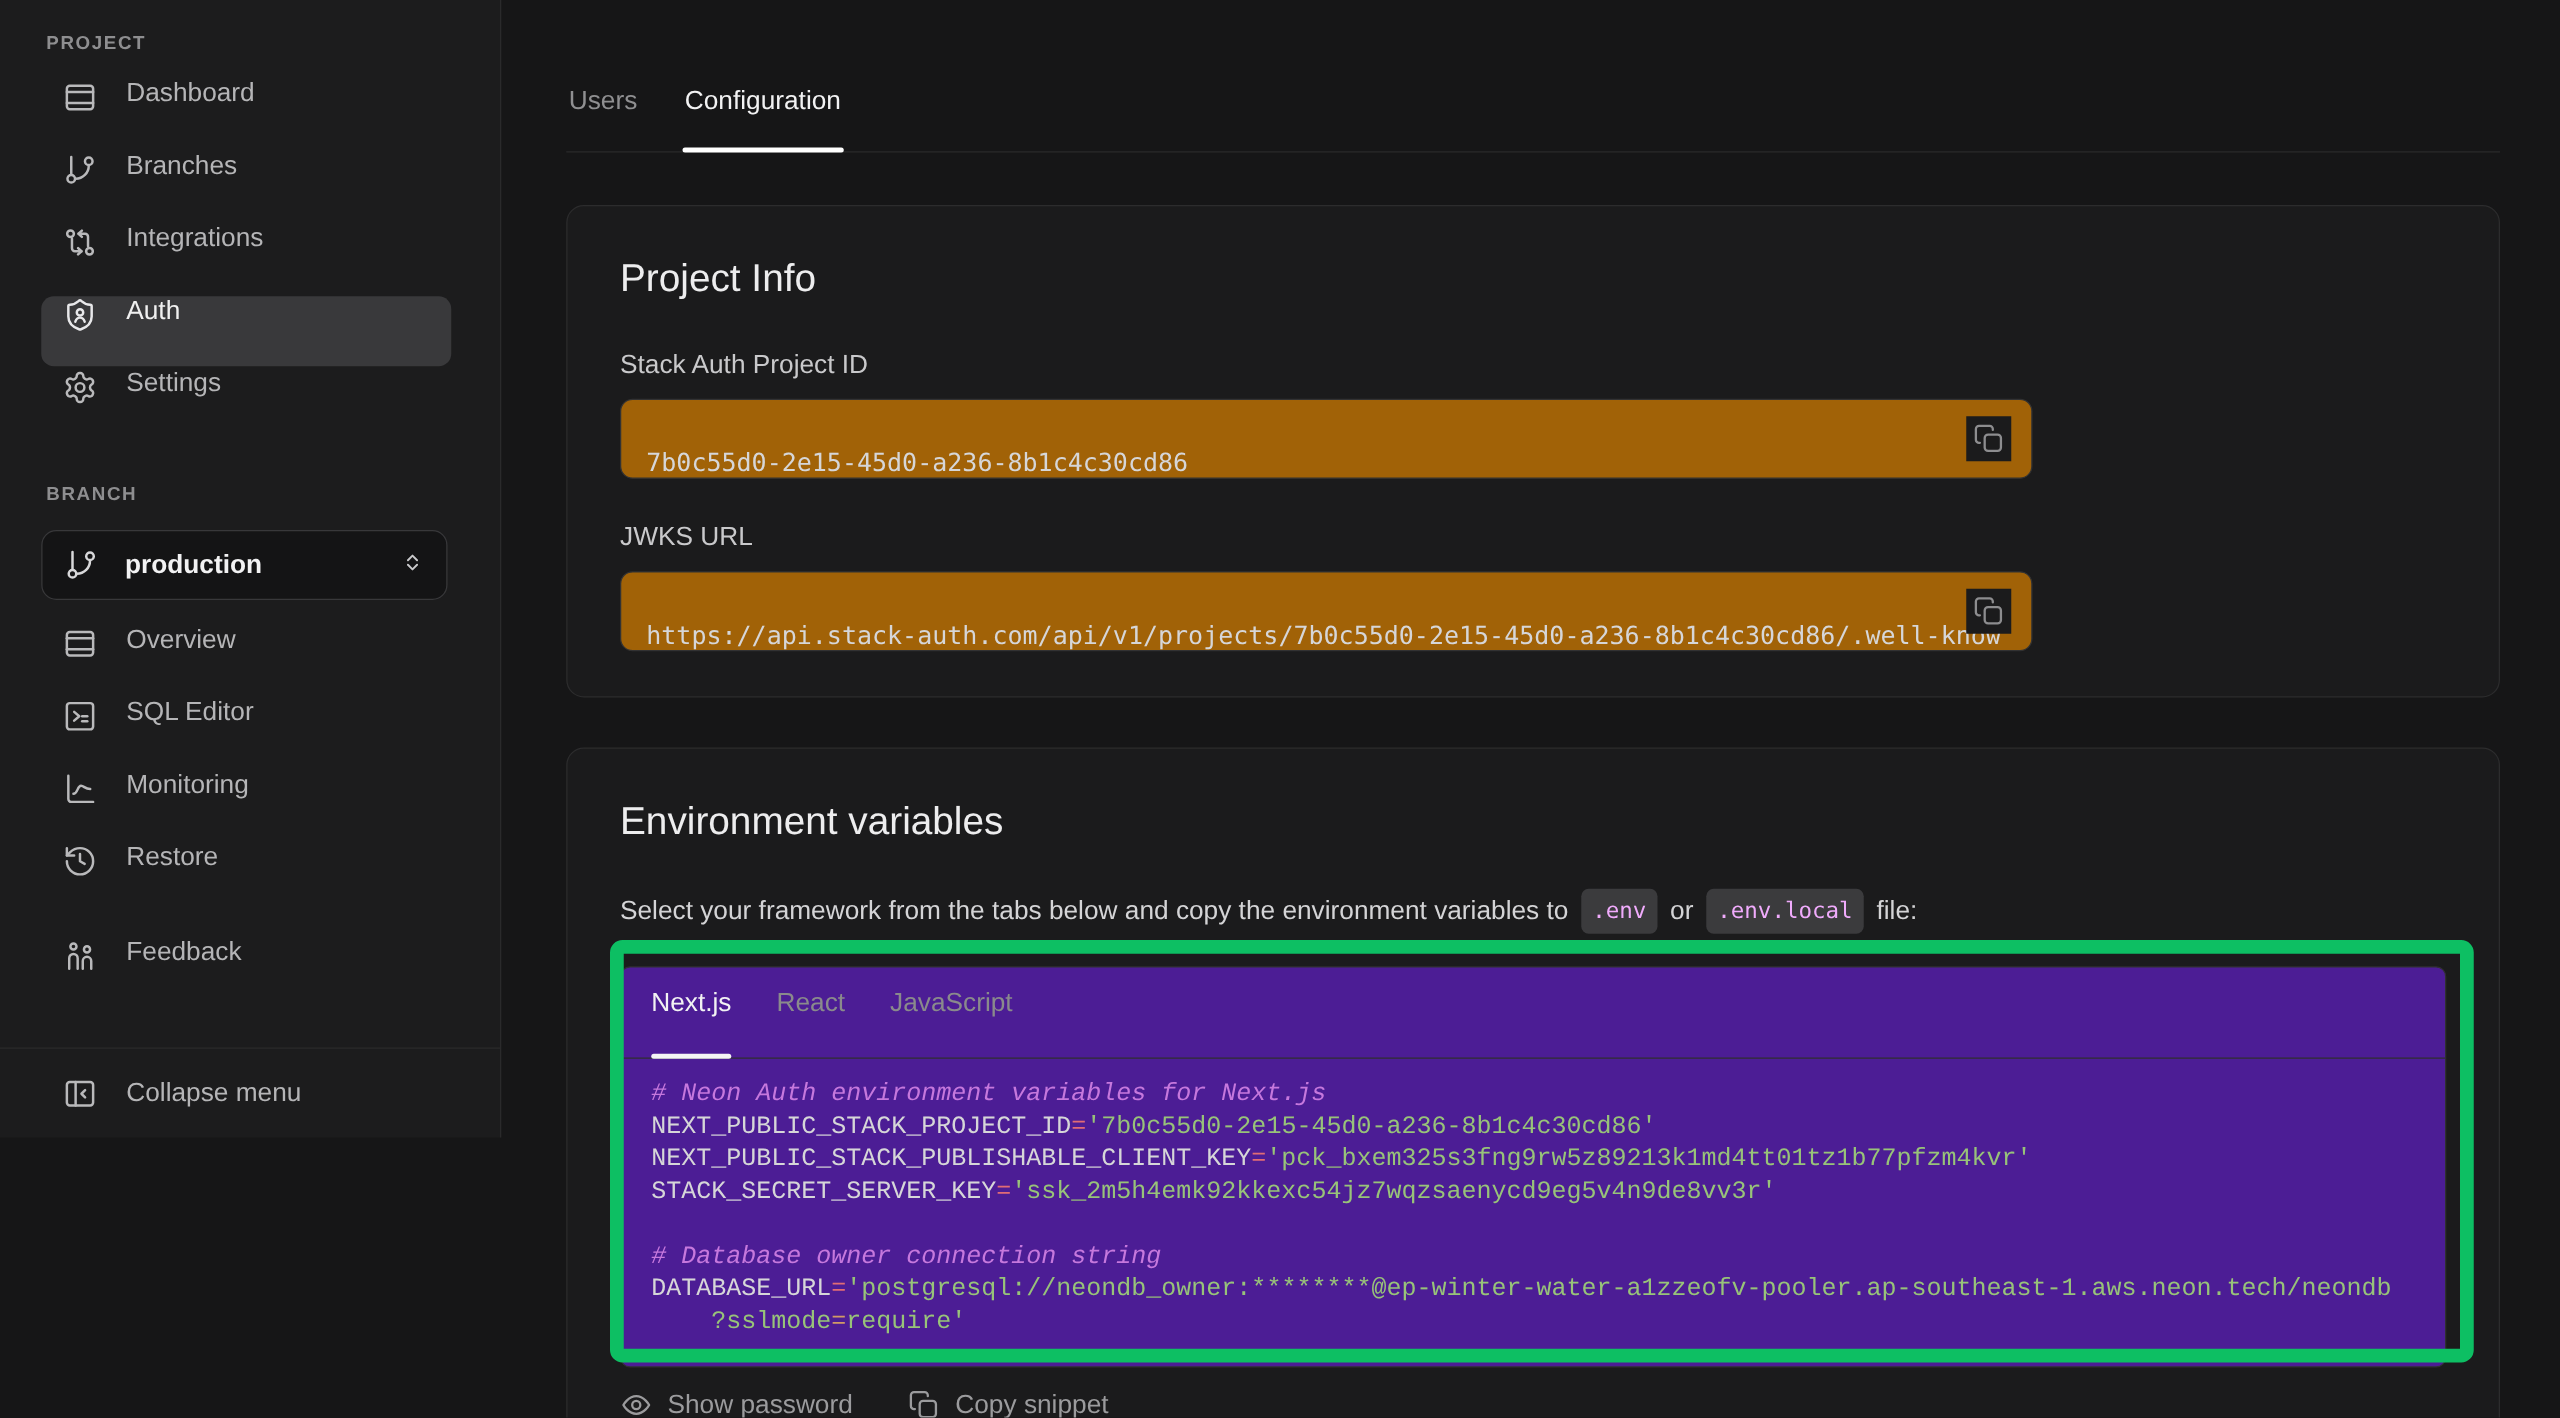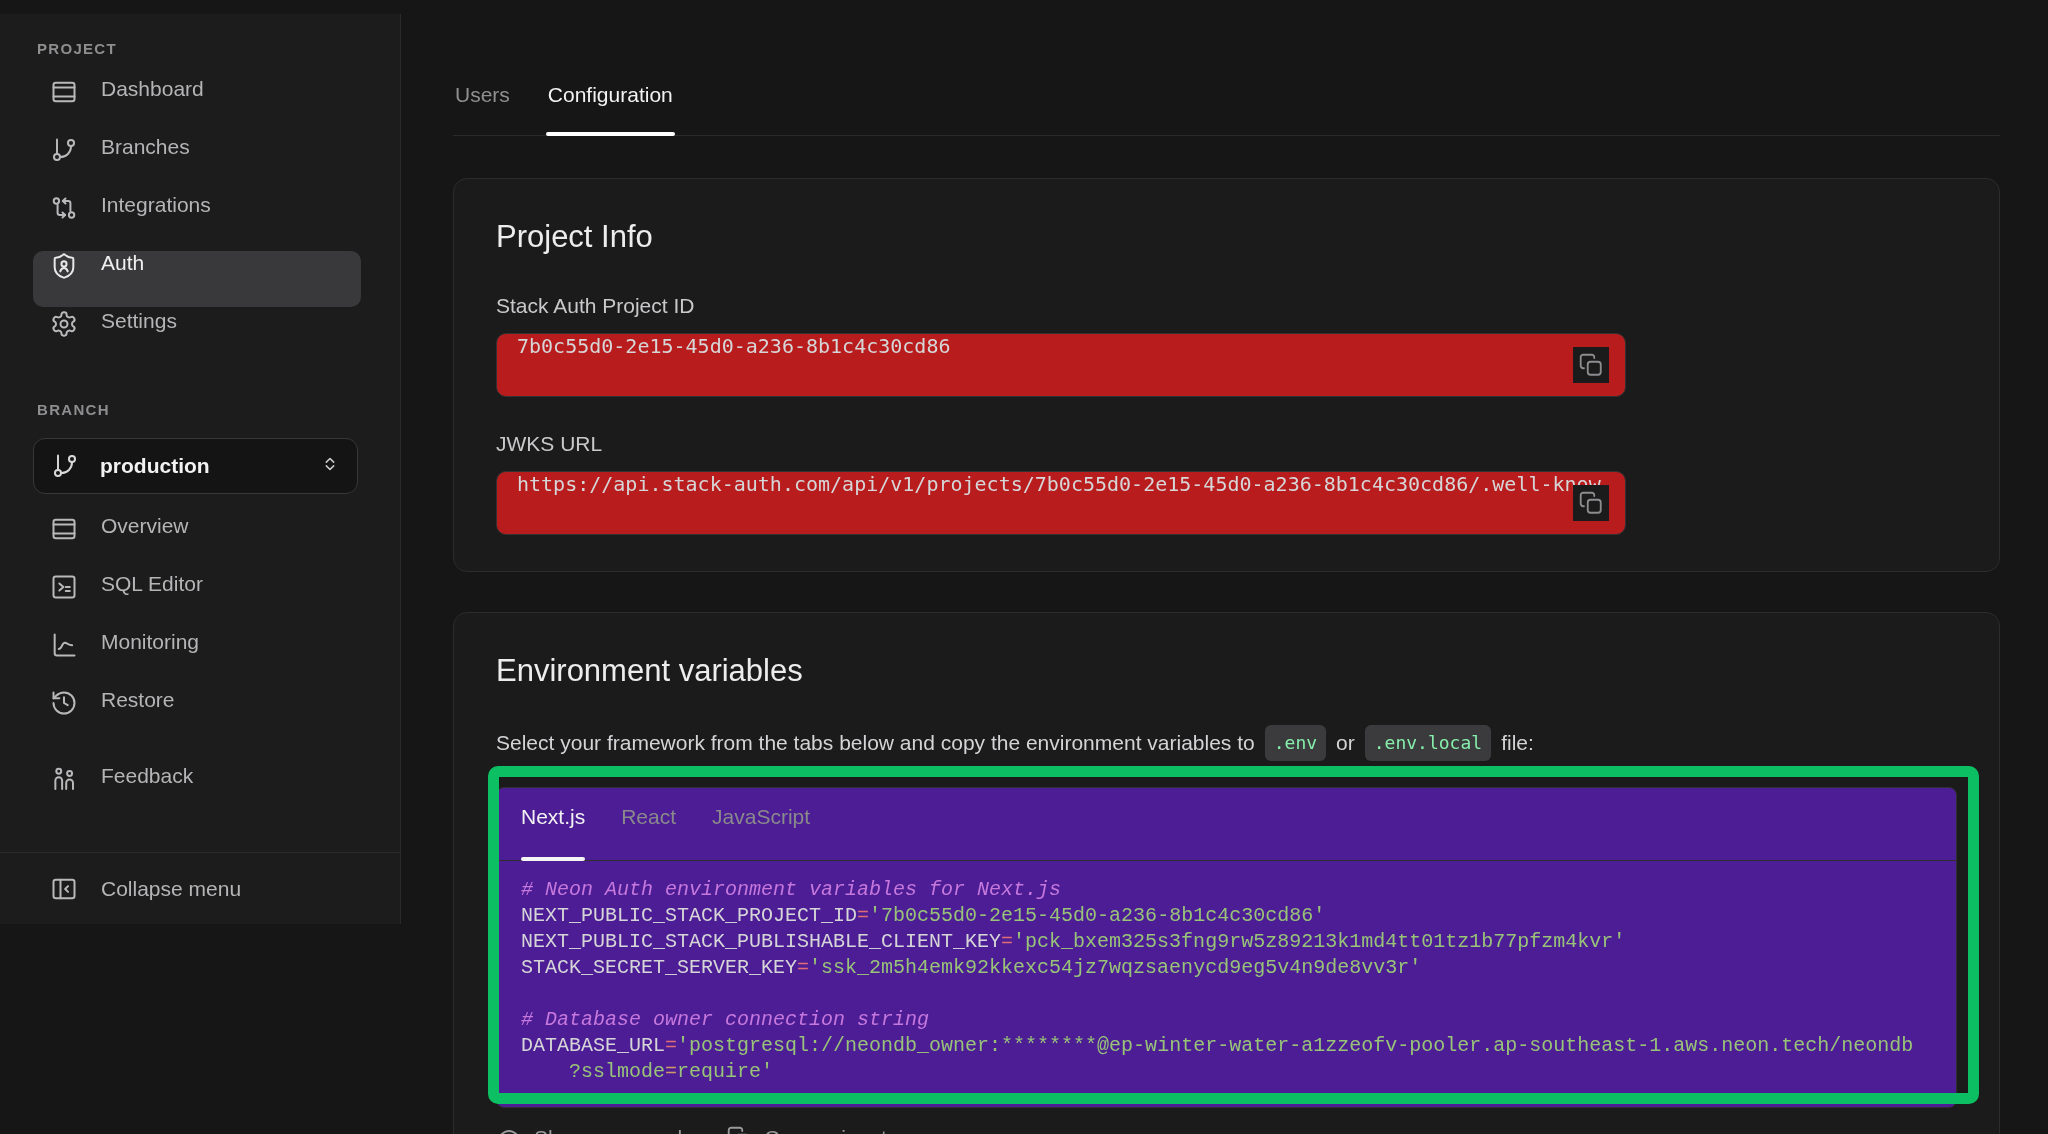--- a/index.html
+++ b/index.html
@@ -3,21 +3,21 @@
 <meta charset="utf-8">
 <style>
   * { margin:0; padding:0; box-sizing:border-box; }
   html,body { width:2048px; height:1134px; overflow:hidden; }
   body {
     background:#161617;
     font-family:"Liberation Sans", sans-serif;
     color:#ececec;
     -webkit-font-smoothing:antialiased;
   }
-  .page { position:relative; width:2048px; height:910px; display:flex;margin-top:14px; }
+  .page { position:relative; width:2048px; height:910px; display:flex; }
 
   
   .sidebar {
     width:401px; min-width:401px; height:100%;
     background:#1c1c1d;
     border-right:1px solid #2a2a2b;
     display:flex; flex-direction:column;
   }
   .side-top { padding:26px 20px 0 33px; display:flex; flex-direction:column; flex:1; }
   .section-label {
@@ -76,39 +76,39 @@
     background:#1b1b1c; border:1px solid #2c2c2d; border-radius:14px;
     padding:38px 42px 36px;
   }
   .card-1 { margin-top:42px; }
   .card-2 { margin-top:40px; padding-bottom:80px; }
   .card-title { font-size:31px; font-weight:500; color:#ededee; line-height:40px; }
   .field-label { margin-top:36px; font-size:21px; color:#c9c9cb; line-height:26px; }
   .field-label.second { margin-top:34px; }
   .input-box {
     margin-top:14px; width:1130px; height:64px;
-    background:#b91c1c; border:1px solid #323233; border-radius:10px;
-    display:flex; align-items:flex-start; position:relative;
+    background:#a16207; border:1px solid #323233; border-radius:10px;
+    display:flex; align-items:flex-end; position:relative;
     padding:0 20px; overflow:hidden;
   }
   .input-box .mono-val {
     font-family:"DejaVu Sans Mono", monospace; font-size:20px; color:#d6d6d8;
     white-space:nowrap; overflow:hidden;
   }
   .copy-btn {
     position:absolute; right:16px; top:50%; transform:translateY(-50%);
     width:36px; height:36px; display:flex; align-items:center; justify-content:center;
     color:#8d8d8f; background:#1b1b1c; cursor:pointer;
   }
   .copy-btn svg { width:26px; height:26px; }
 
   .desc { margin-top:34px; font-size:21px; color:#d4d4d6; line-height:30px; display:flex; align-items:center; gap:10px; flex-wrap:wrap; }
   .code-pill {
     font-family:"DejaVu Sans Mono", monospace; font-size:18px;
-    background:#3b3b3d; color:#86efac; border-radius:6px; padding:3px 9px;
+    background:#3b3b3d; color:#f0abfc; border-radius:6px; padding:3px 9px;
   }
 
   
   .snippet {
     margin-top:26px; background:#4c1d95; border:1px solid #303031; border-radius:8px;
   }
   .fw-tabs { display:flex; gap:36px; padding:16px 24px 0; border-bottom:1px solid #2f2f30; }
   .fw-tab {
     font-size:21px; line-height:26px; color:#8a8a8c;
     padding-bottom:30px; position:relative; cursor:pointer;

